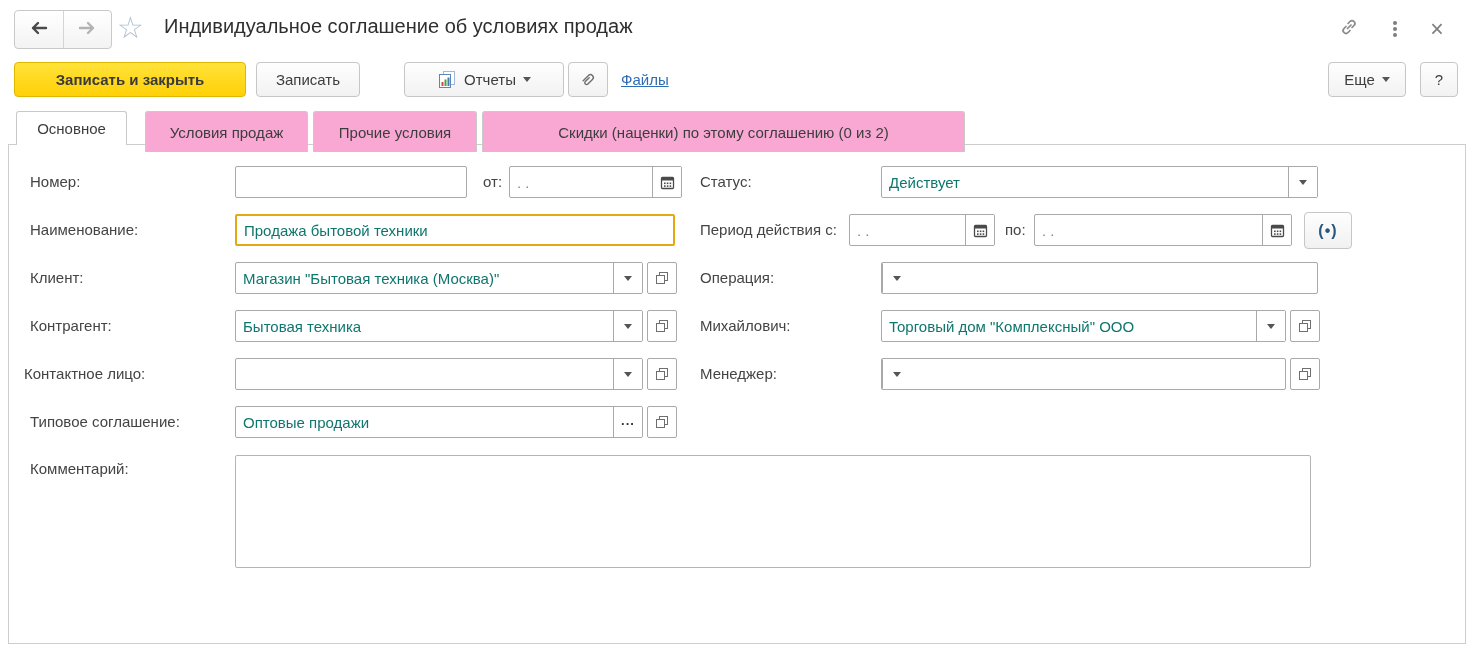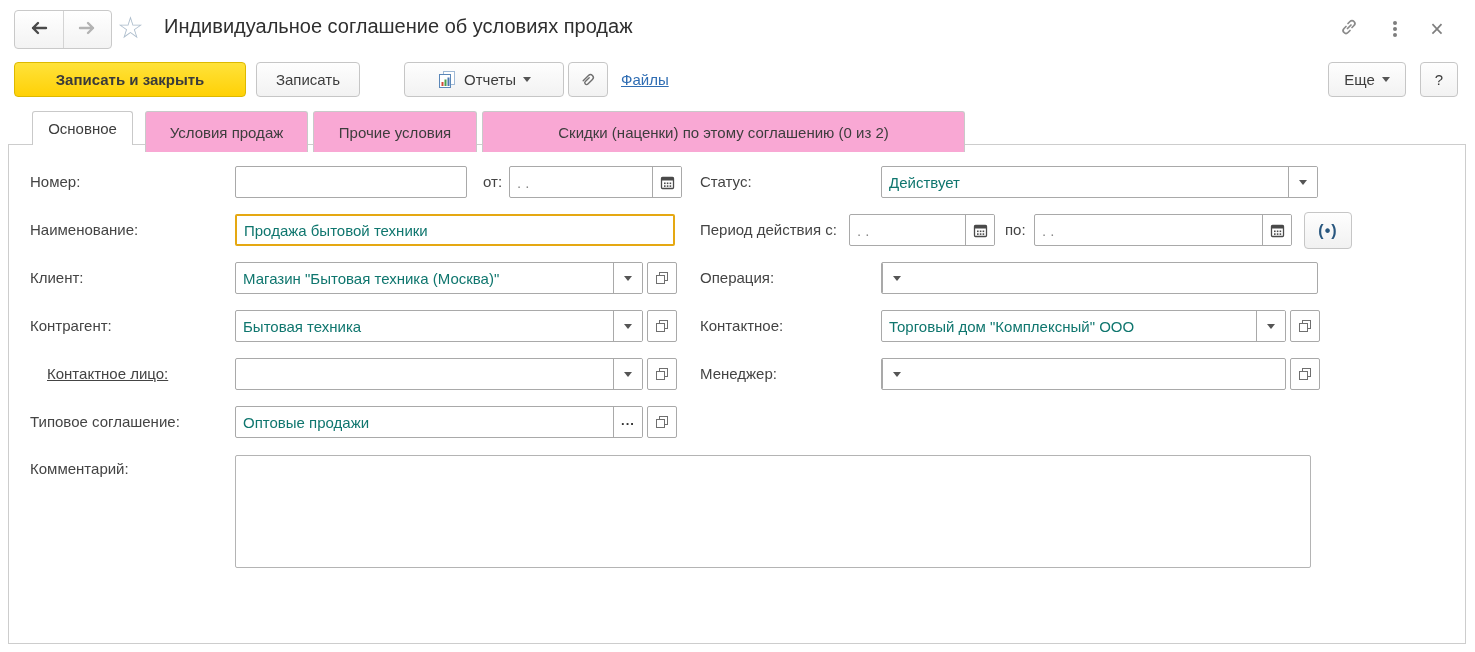--- a/index.html
+++ b/index.html
@@ -123,21 +123,21 @@
 <div class="abs btn" style="left:1328px;top:62px;width:78px;">
   <span>Еще</span>
   <i class="tri"></i>
 </div>
 <div class="abs btn" style="left:1420px;top:62px;width:38px;">
   <span>?</span>
 </div>
 
 <div class="abs panel"></div>
 
-<div class="abs tab active" style="left:32px;width:101px;">Основное</div>
+<div class="abs tab active" style="left:16px;width:111px;">Основное</div>
 <div class="abs tab" style="left:145px;width:163px;">Условия продаж</div>
 <div class="abs tab" style="left:313px;width:164px;">Прочие условия</div>
 <div class="abs tab" style="left:482px;width:483px;">Скидки (наценки) по этому соглашению (0 из 2)</div>
 
 <div class="abs lbl" style="left:30px;top:173px;">Номер:</div>
 <div class="abs field" style="left:235px;top:166px;width:232px;">
   <span class="val"></span>
 </div>
 <div class="abs lbl" style="left:483px;top:173px;">от:</div>
 <div class="abs field" style="left:509px;top:166px;width:173px;">
@@ -182,21 +182,21 @@
       <i class="tri"></i>
     </span>
 </div>
 <div class="abs sq-btn" style="left:647px;top:310px;">
   <svg width="14" height="14" viewBox="0 0 14 14">
     <rect x="4.5" y="1.5" width="8" height="8" fill="#fff" stroke="#6f6f6f"></rect>
     <rect x="1.5" y="4.5" width="8" height="8" fill="#fff" stroke="#6f6f6f"></rect>
   </svg>
 </div>
 
-<div class="abs lbl" style="left:47px;top:365px;text-decoration:underline;">Контактное лицо:</div>
+<div class="abs lbl" style="left:24px;top:365px;">Контактное лицо:</div>
 <div class="abs field" style="left:235px;top:358px;width:408px;">
   <span class="val"></span>
   <span class="side">
       <i class="tri"></i>
     </span>
 </div>
 <div class="abs sq-btn" style="left:647px;top:358px;">
   <svg width="14" height="14" viewBox="0 0 14 14">
     <rect x="4.5" y="1.5" width="8" height="8" fill="#fff" stroke="#6f6f6f"></rect>
     <rect x="1.5" y="4.5" width="8" height="8" fill="#fff" stroke="#6f6f6f"></rect>
@@ -262,21 +262,21 @@
   <span>(•)</span>
 </div>
 
 <div class="abs lbl" style="left:700px;top:269px;">Операция:</div>
 <div class="abs field" style="left:881px;top:262px;width:437px;">
   <span class="side">
       <i class="tri"></i>
     </span>
 </div>
 
-<div class="abs lbl" style="left:700px;top:317px;">Контактное:</div>
+<div class="abs lbl" style="left:700px;top:317px;">Михайлович:</div>
 <div class="abs field" style="left:881px;top:310px;width:405px;">
   <span class="val">Торговый дом "Комплексный" ООО</span>
   <span class="side">
       <i class="tri"></i>
     </span>
 </div>
 <div class="abs sq-btn" style="left:1290px;top:310px;">
   <svg width="14" height="14" viewBox="0 0 14 14">
     <rect x="4.5" y="1.5" width="8" height="8" fill="#fff" stroke="#6f6f6f"></rect>
     <rect x="1.5" y="4.5" width="8" height="8" fill="#fff" stroke="#6f6f6f"></rect>

